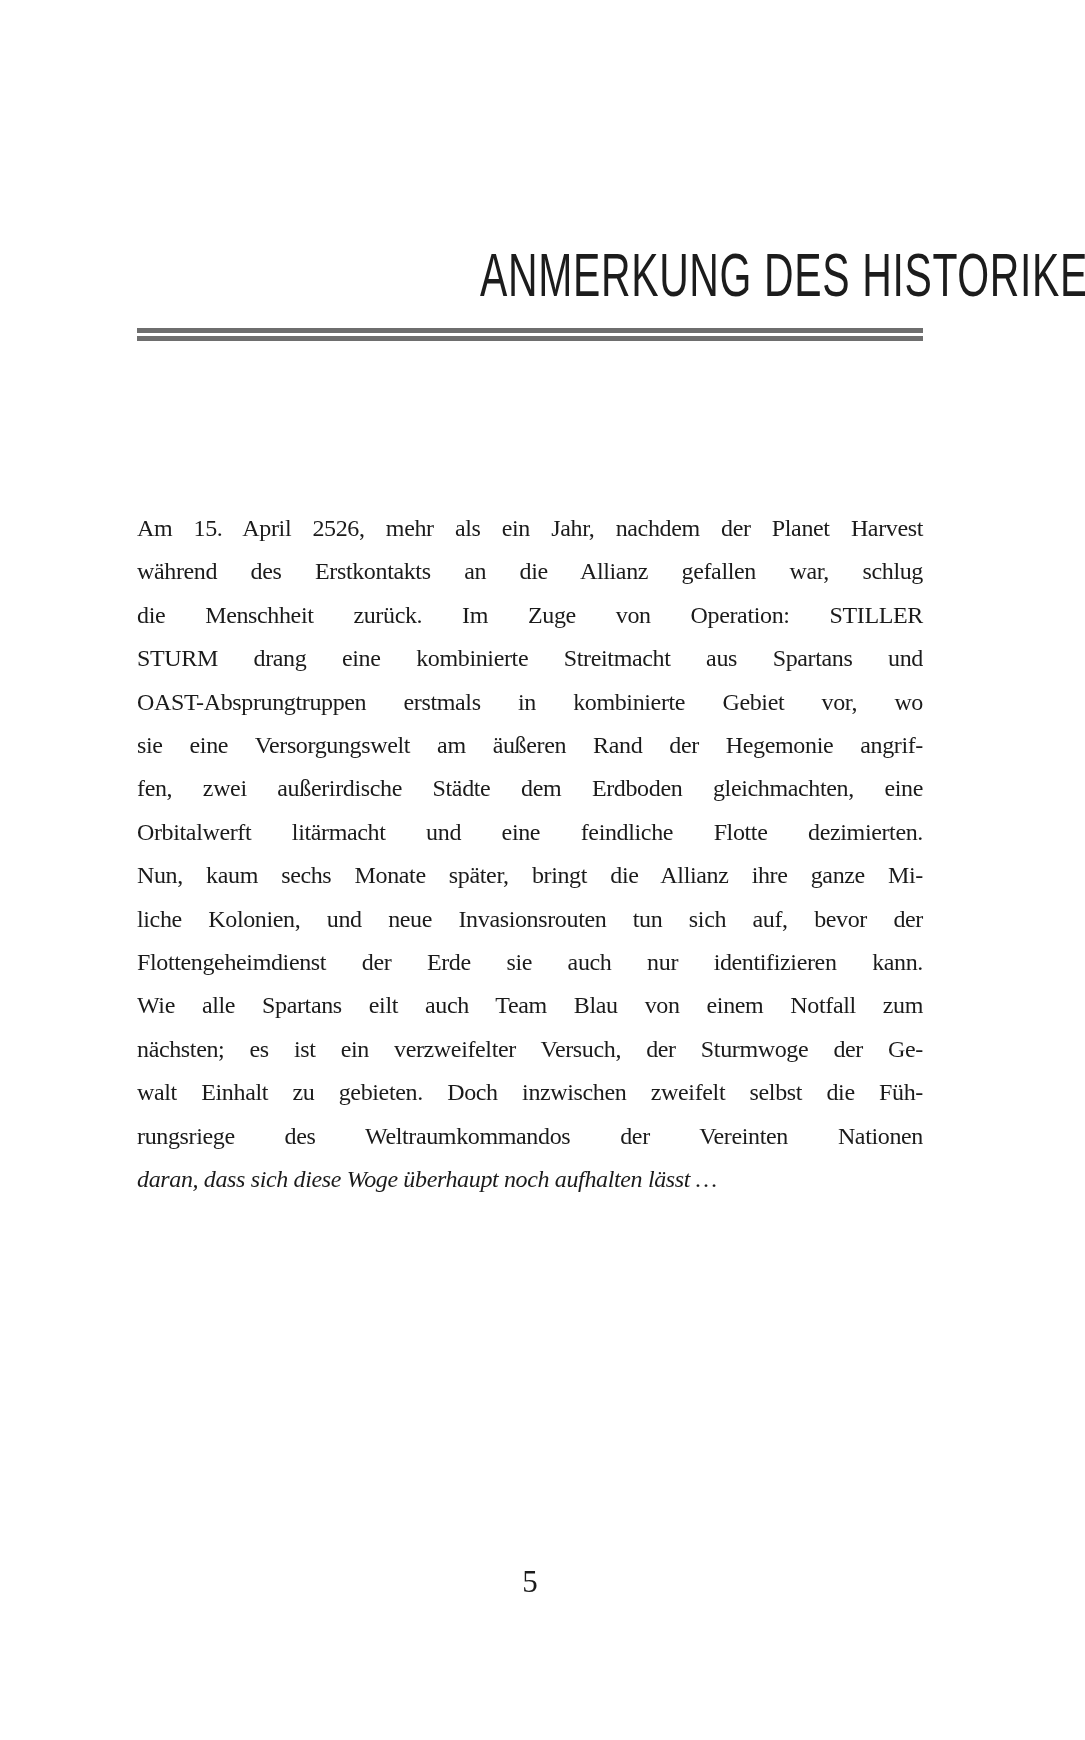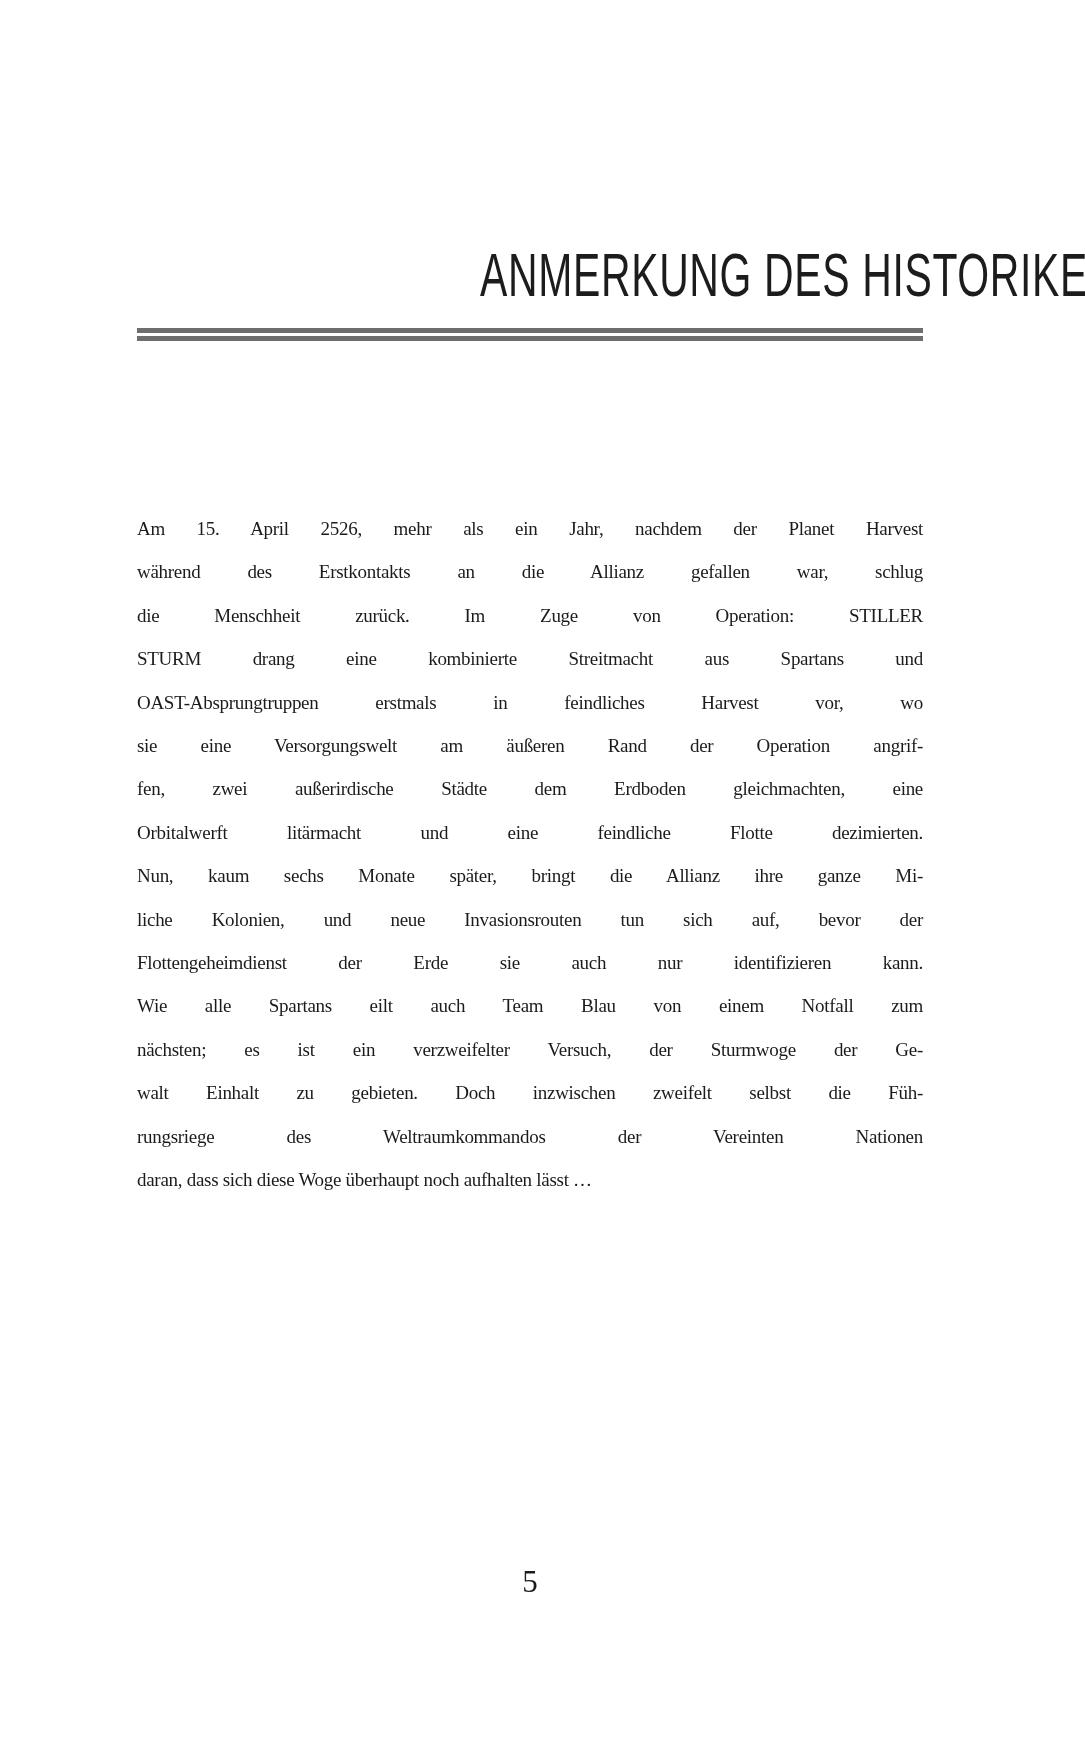--- a/index.html
+++ b/index.html
@@ -59,30 +59,31 @@
   }
   
   .body-text {
     position: absolute;
     left: 137px;
     top: 507px;
     width: 786px;
   }
   .body-line {
     margin: 0;
-    font-size: 19px;
+    font-size: 24px;
     line-height: 43.4px;
     letter-spacing: -0.015em;
     text-align: justify;
     text-align-last: justify;
     white-space: normal;
     hyphens: none;
   }
   .body-line:last-child {
     text-align-last: left;
+    font-style: italic;
   }
   .page-number {
     position: absolute;
     left: 137px;
     top: 1560px;
     width: 786px;
     text-align: center;
     font-size: 31px;
     line-height: 43px;
   }
@@ -97,22 +98,22 @@
   </h1>
 
   <div class="double-rule"></div>
 
   <div class="body-text">
 
   <p class="body-line">Am 15. April 2526, mehr als ein Jahr, nachdem der Planet Harvest</p>
       <p class="body-line">während des Erstkontakts an die Allianz gefallen war, schlug</p>
       <p class="body-line">die Menschheit zurück. Im Zuge von Operation: STILLER</p>
       <p class="body-line">STURM drang eine kombinierte Streitmacht aus Spartans und</p>
-      <p class="body-line">OAST-Absprungtruppen erstmals in feindliches Harvest vor, wo</p>
-      <p class="body-line">sie eine Versorgungswelt am äußeren Rand der Operation angrif-</p>
+      <p class="body-line">OAST-Absprungtruppen erstmals in kombinierte Gebiet vor, wo</p>
+      <p class="body-line">sie eine Versorgungswelt am äußeren Rand der Hegemonie angrif-</p>
       <p class="body-line">fen, zwei außerirdische Städte dem Erdboden gleichmachten, eine</p>
       <p class="body-line">Orbitalwerft litärmacht und eine feindliche Flotte dezimierten.</p>
       <p class="body-line">Nun, kaum sechs Monate später, bringt die Allianz ihre ganze Mi-</p>
       <p class="body-line">liche Kolonien, und neue Invasionsrouten tun sich auf, bevor der</p>
       <p class="body-line">Flottengeheimdienst der Erde sie auch nur identifizieren kann.</p>
       <p class="body-line">Wie alle Spartans eilt auch Team Blau von einem Notfall zum</p>
       <p class="body-line">nächsten; es ist ein verzweifelter Versuch, der Sturmwoge der Ge-</p>
       <p class="body-line">walt Einhalt zu gebieten. Doch inzwischen zweifelt selbst die Füh-</p>
       <p class="body-line">rungsriege des Weltraumkommandos der Vereinten Nationen</p>
       <p class="body-line">daran, dass sich diese Woge überhaupt noch aufhalten lässt …</p>

